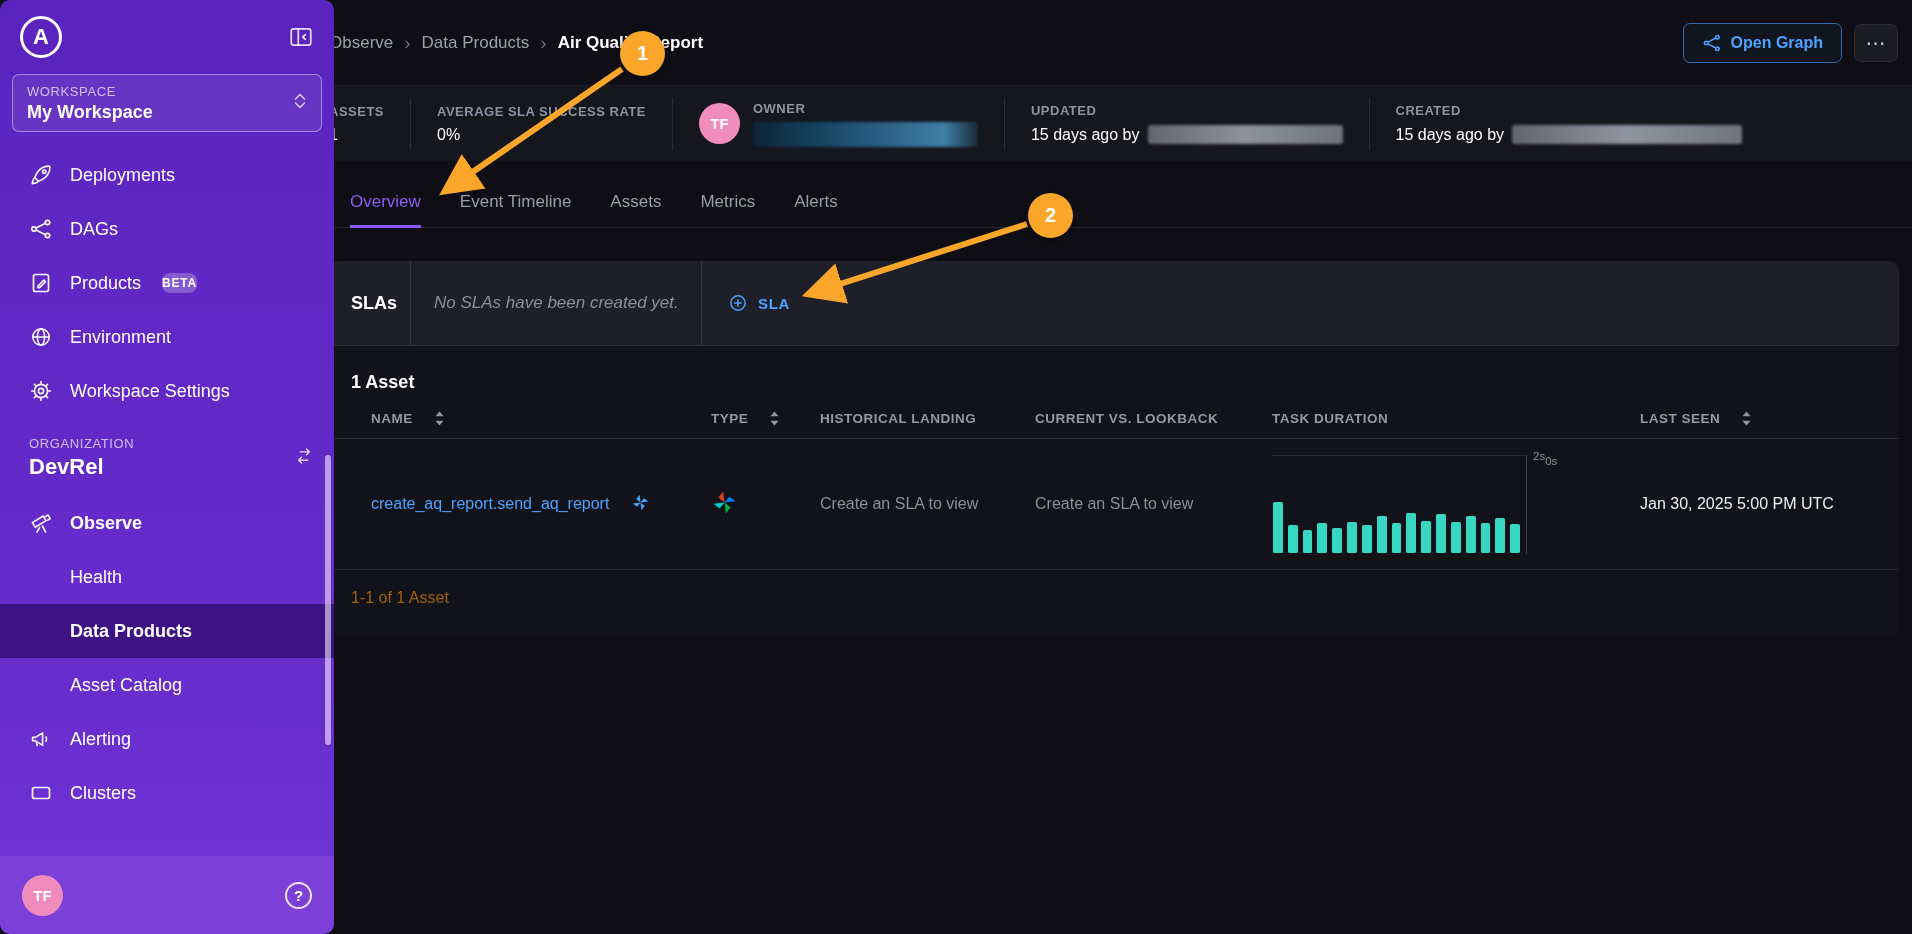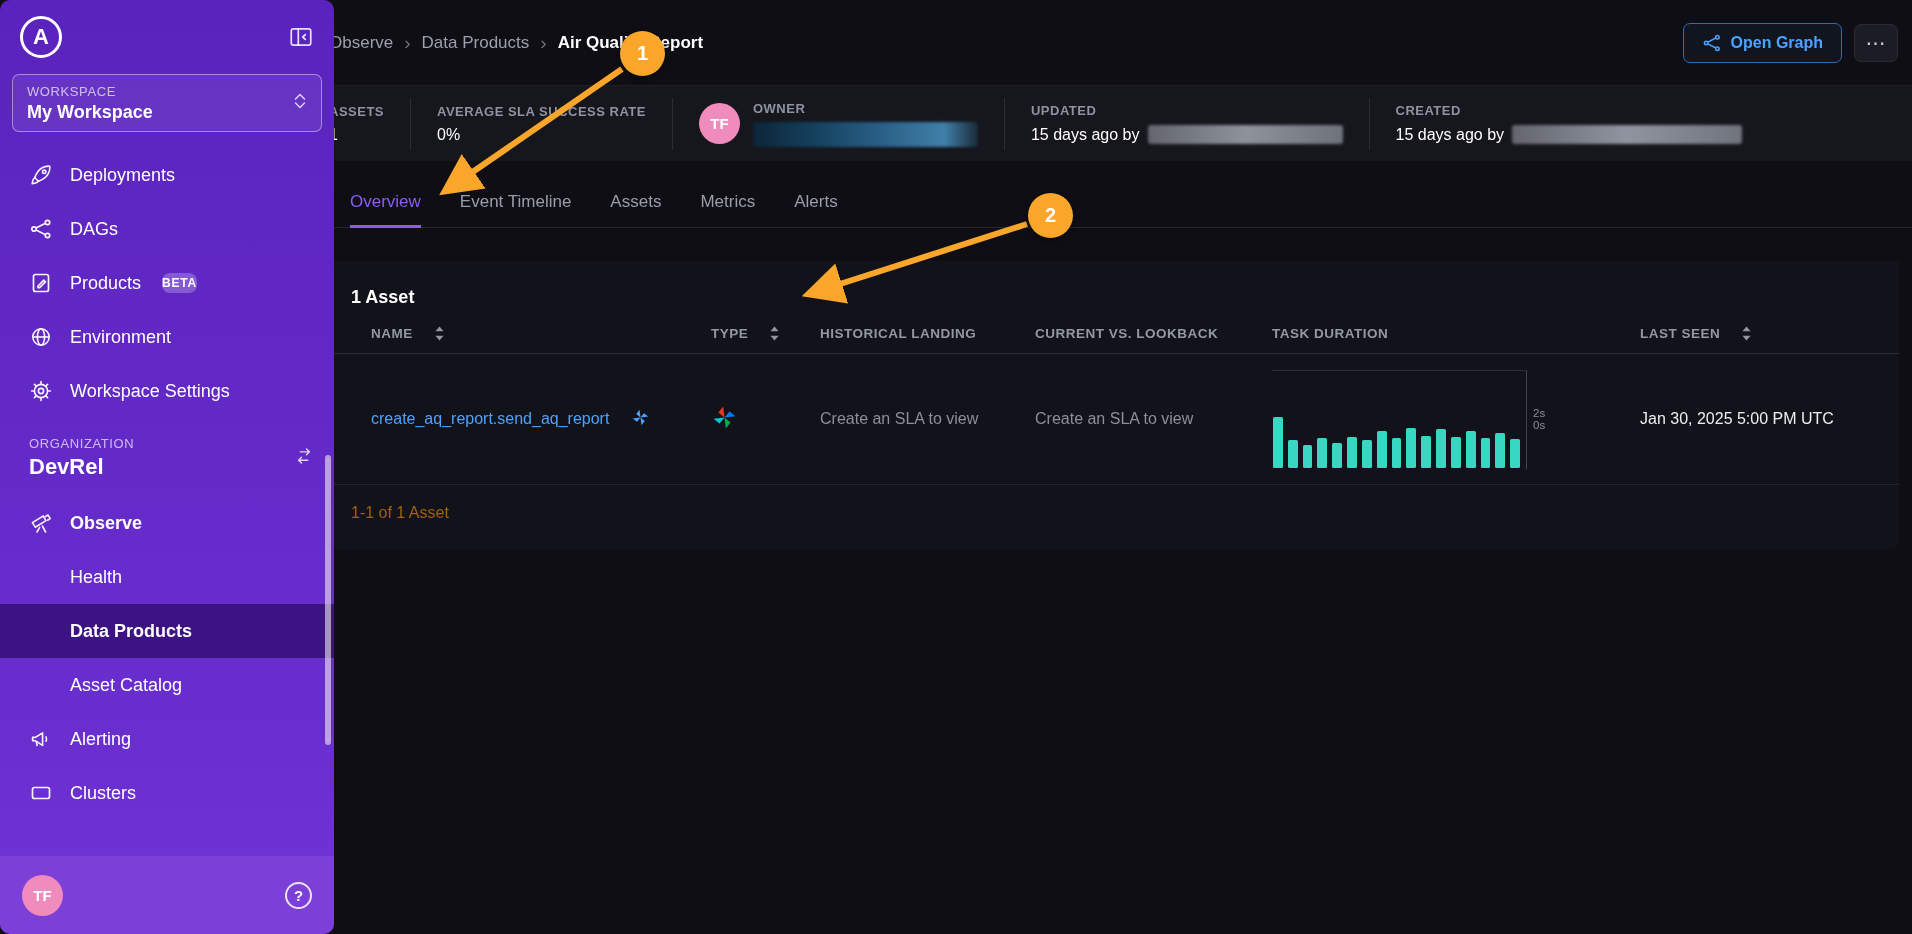--- a/index.html
+++ b/index.html
@@ -115,21 +115,21 @@
   .cell-white{color:#eceef2;font-size:16px}
   .type-icon svg{width:27px;height:27px}
   .mini-pinwheel svg{width:19px;height:19px}
 
   .chart{display:flex;height:99px;width:300px}
   .chart-area{position:relative;width:255px;border-top:1px solid #2c2c37;
     border-right:1px solid #44444e}
   .bars{position:absolute;left:1px;right:6px;top:12px;bottom:1px;display:flex;
     align-items:flex-end;gap:5px}
   .bar{flex:1;background:#38D7C1;border-radius:1.5px}
-  .axis-labels{display:flex;flex-direction:column;justify-content:center;
+  .axis-labels{display:flex;flex-direction:row;justify-content:flex-end;
     padding:0 0 0 6px;font-size:11.5px;color:#8a8f9b}
   .axis-labels span:first-child{margin-top:-5px}
   .axis-labels span:last-child{margin-bottom:-4px}
   .pagination{padding:19px 0 28px 22px;font-size:16px;color:#a16207}
 
   
   .arrows{position:absolute;left:0;top:0;z-index:20;pointer-events:none}
   .anno{position:absolute;z-index:21;width:45px;height:45px;border-radius:50%;
     background:#F9A62B;color:#fff;font-size:20px;font-weight:700;display:flex;
     align-items:center;justify-content:center;pointer-events:none;
@@ -334,20 +334,33 @@
 
   <div class="tabs">
     <div class="tab active">Overview</div>
     <div class="tab">Event Timeline</div>
     <div class="tab">Assets</div>
     <div class="tab">Metrics</div>
     <div class="tab">Alerts</div>
   </div>
 
   <div class="card">
+    <div class="sla-strip">
+      <div class="sla-title">SLAs</div>
+      <div class="v-div"></div>
+      <div class="sla-empty">No SLAs have been created yet.</div>
+      <div class="v-div"></div>
+      <div class="add-sla">
+        <svg viewBox="0 0 24 24" fill="none" stroke="currentColor" stroke-width="1.8" stroke-linecap="round">
+            <circle cx="12" cy="12" r="8.6"></circle>
+            <path d="M12 8 V16 M8 12 H16"></path>
+          </svg>
+        <span>SLA</span>
+      </div>
+    </div>
 
     <div class="card-body">
       <div class="asset-count">1 Asset</div>
 
       <div class="grid-row t-head">
         <div class="th">
           <span>NAME</span>
           <svg class="sort" viewBox="0 0 10 14">
               <path d="M5 0.5 L8.8 5 H1.2 Z"></path>
               <path d="M5 13.5 L1.2 9 H8.8 Z"></path>

